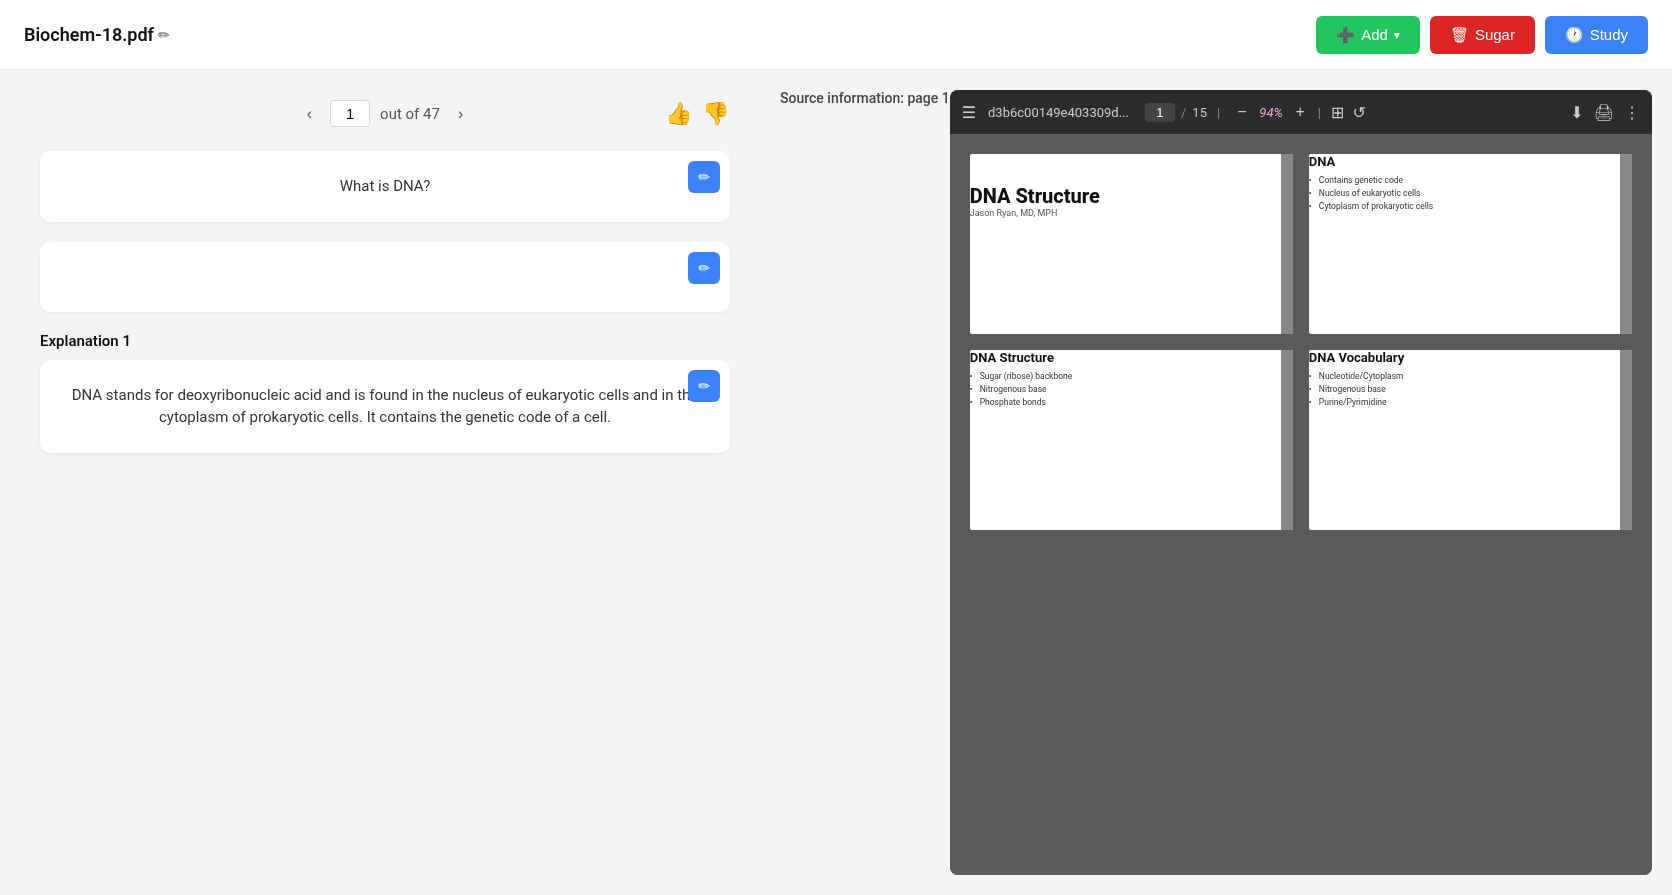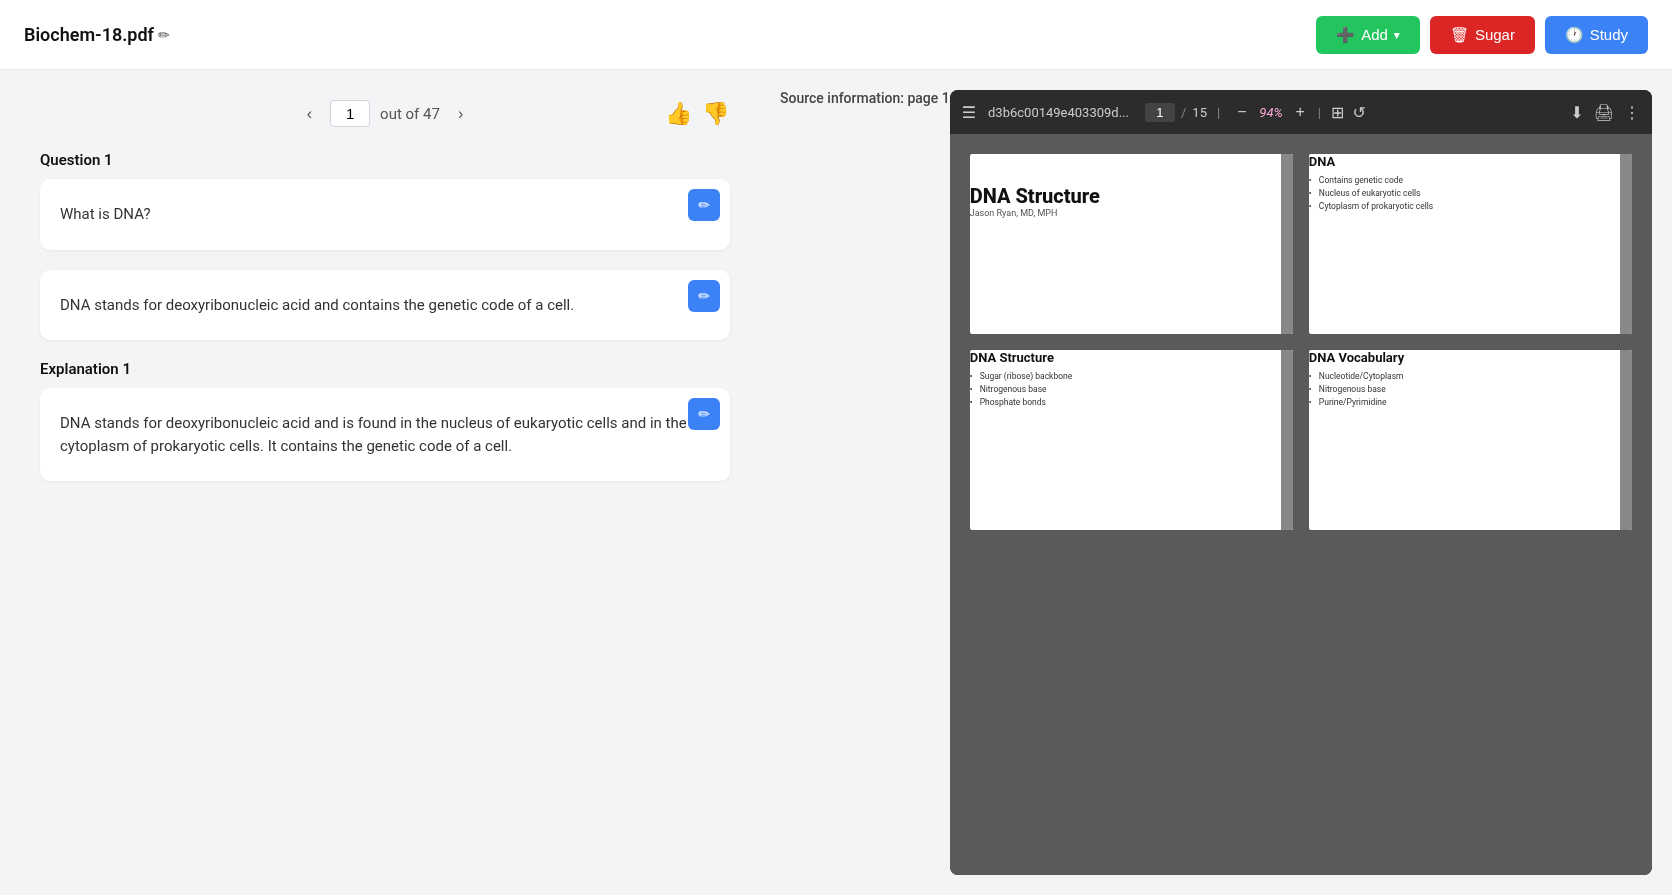--- a/index.html
+++ b/index.html
@@ -134,20 +134,21 @@
     .card {
       background: #fff;
       border-radius: 10px;
       padding: 24px 20px;
       margin-bottom: 20px;
       position: relative;
       box-shadow: 0 1px 3px rgba(0,0,0,0.06);
       min-height: 70px;
     }
     .card-text {
+      text-align: center;
       color: #333;
       font-size: 15px;
       line-height: 1.5;
     }
     .card-edit-btn {
       position: absolute;
       top: 10px;
       right: 10px;
       background: #3b82f6;
       border: none;
@@ -351,33 +352,31 @@
       <button class="page-nav-btn">‹</button>
       <input class="page-input" type="text" value="1" style="">
       <span class="page-total">out of 47</span>
       <button class="page-nav-btn">›</button>
       <div class="rating-icons">
         <span class="thumbs-up">👍</span>
         <span class="thumbs-down">👎</span>
       </div>
     </div>
 
-    <div class="section-label">Question 1</div>
     <div class="card">
       <button class="card-edit-btn">
         <span>✏</span>
       </button>
       <p class="card-text">What is DNA?</p>
     </div>
 
     <div class="card">
       <button class="card-edit-btn">
         <span>✏</span>
       </button>
-      <p class="card-text">DNA stands for deoxyribonucleic acid and contains the genetic code of a cell.</p>
     </div>
 
     <div class="section-label">Explanation 1</div>
     <div class="card">
       <button class="card-edit-btn">
         <span>✏</span>
       </button>
       <p class="card-text">DNA stands for deoxyribonucleic acid and is found in the nucleus of eukaryotic cells and in the cytoplasm of prokaryotic cells. It contains the genetic code of a cell.</p>
     </div>
 

